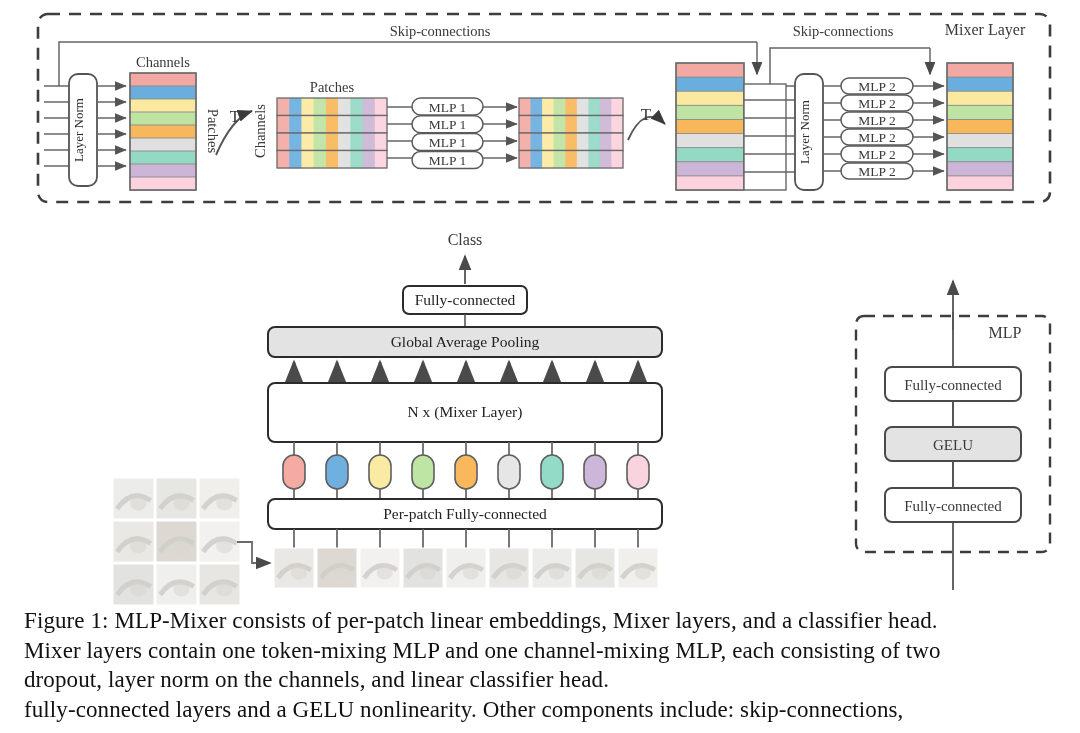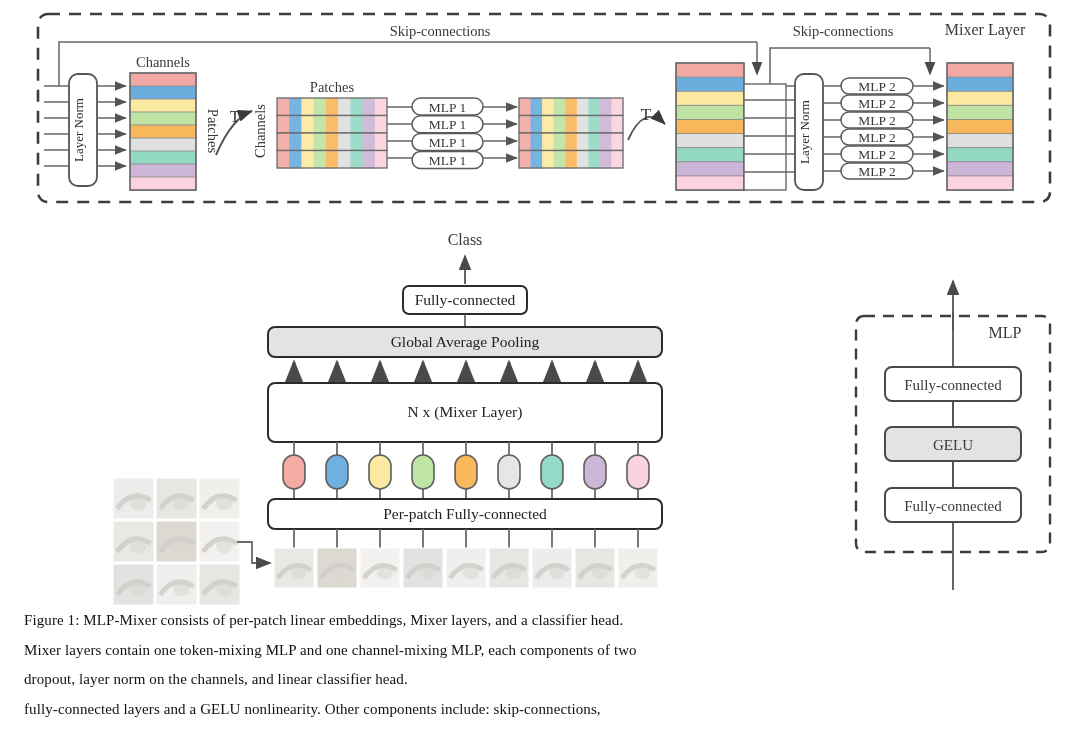--- a/index.html
+++ b/index.html
@@ -1,19 +1,19 @@
 <!DOCTYPE html>
 <html><head>
 <meta charset="utf-8">
 <style>
   html,body{margin:0;padding:0;background:#ffffff;}
   body{width:1080px;height:733px;position:relative;font-family:"Liberation Serif",serif;color:#333;overflow:hidden;}
   .fig{position:absolute;left:0;top:0;width:1080px;height:733px;}
   svg.canvas{position:absolute;left:0;top:0;width:1080px;height:733px;}
-  .caption{position:absolute;left:24px;top:606px;width:1040px;font-family:"Liberation Serif",serif;font-size:15px;line-height:29.5px;color:#111;text-align:left;letter-spacing:.1px;}
+  .caption{position:absolute;left:24px;top:606px;width:1040px;font-family:"Liberation Serif",serif;font-size:23px;line-height:29.5px;color:#111;text-align:left;letter-spacing:.1px;}
   text{font-family:"Liberation Serif",serif;fill:#3a3a3a;}
   .lbl{font-size:14.5px;}
   .lblbig{font-size:16px;}
   .boxtxt13{font-size:13px;fill:#2b2b2b;}
   .boxtxt15{font-size:15.5px;fill:#222;}
   .tsym{font-size:17px;fill:#3a3a3a;}
 </style>
 </head>
 <body>
 
@@ -435,17 +435,17 @@
           <text x="953" y="449.5" text-anchor="middle" font-size="15" fill="#2b2b2b" font-family="&quot;Liberation Serif&quot;,serif">GELU</text>
           <line x1="953" y1="461" x2="953" y2="488" stroke="#555" stroke-width="1.8"></line>
           <rect x="885" y="488" width="136" height="34" rx="7" fill="#ffffff" stroke="#4a4a4a" stroke-width="2"></rect>
           <text x="953" y="510.5" text-anchor="middle" font-size="15" fill="#2b2b2b" font-family="&quot;Liberation Serif&quot;,serif">Fully-connected</text>
         </g>
     </g>
   </svg>
 
   <div class="caption">
     <div>Figure 1: MLP-Mixer consists of per-patch linear embeddings, Mixer layers, and a classifier head.</div>
-    <div>Mixer layers contain one token-mixing MLP and one channel-mixing MLP, each components of two</div>
+    <div>Mixer layers contain one token-mixing MLP and one channel-mixing MLP, each consisting of two</div>
     <div>dropout, layer norm on the channels, and linear classifier head.</div>
     <div>fully-connected layers and a GELU nonlinearity.  Other components include:  skip-connections,</div>
   </div>
 </div>
 
 </body></html>

